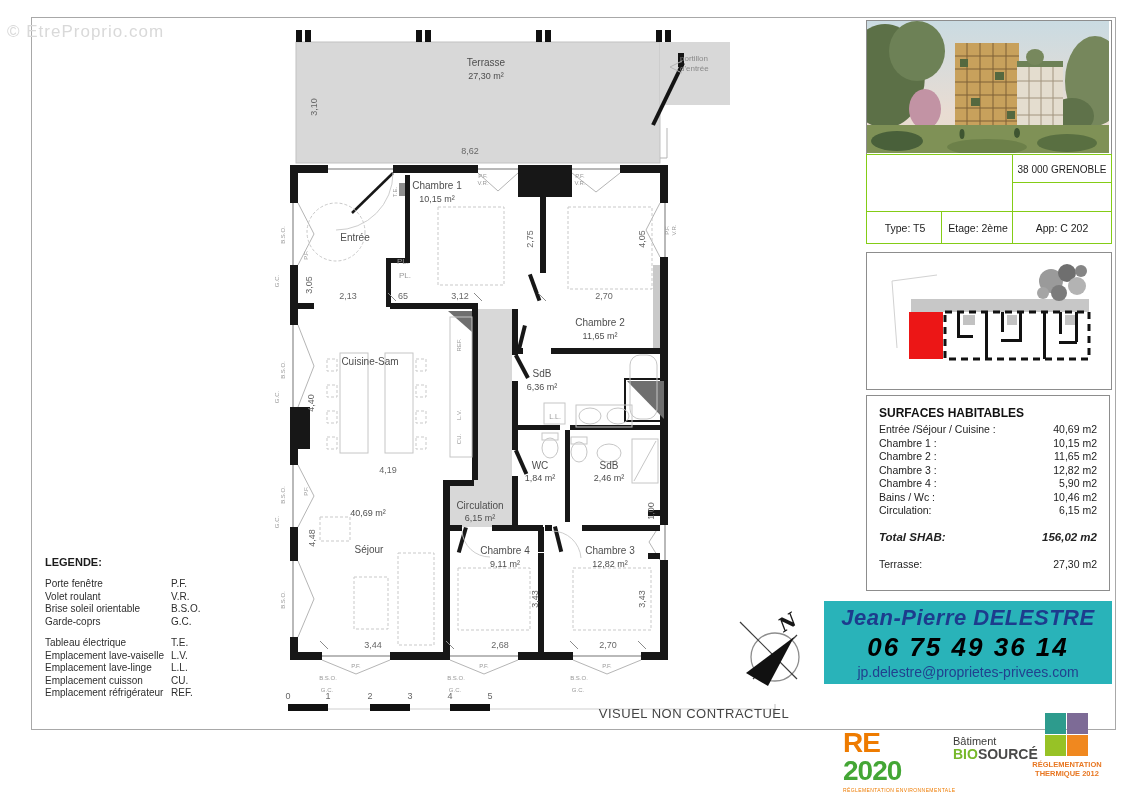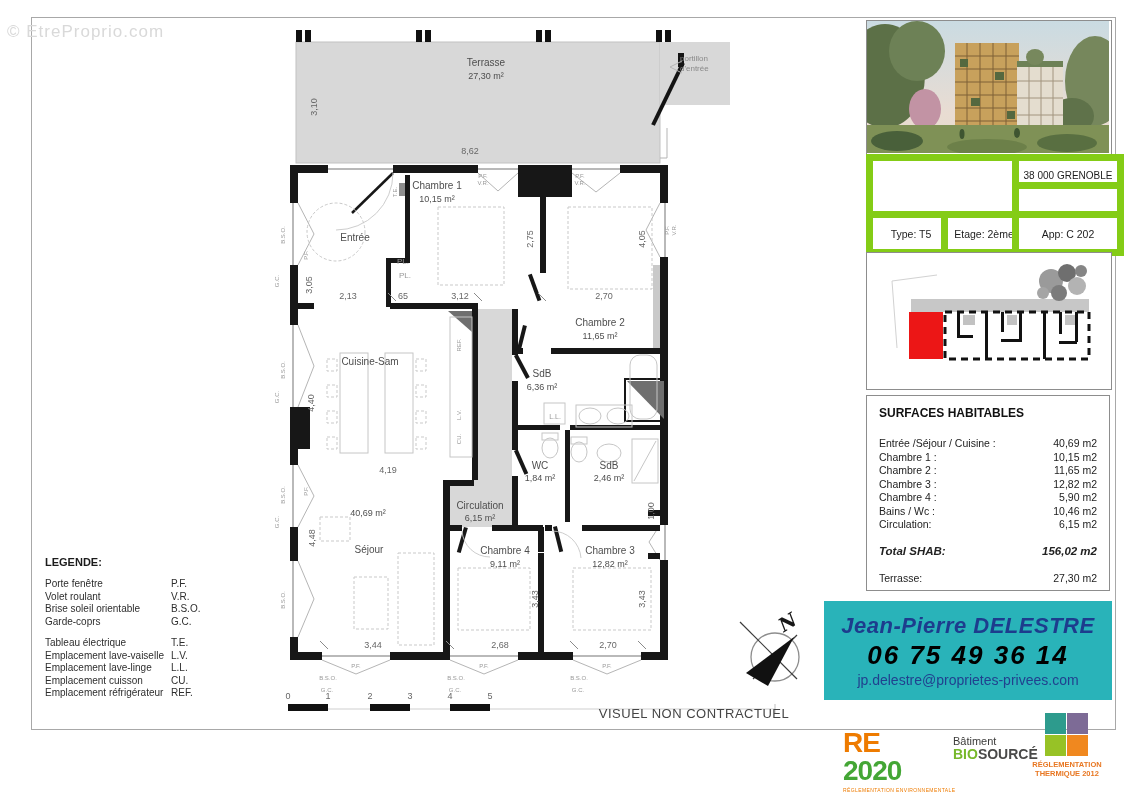--- a/index.html
+++ b/index.html
@@ -34,34 +34,34 @@
   #legend{left:45px;top:556px;width:178px;font-size:10px;color:#2e2e2e;}
   #legend .ltitle{font-weight:bold;font-size:11px;margin-bottom:10px;color:#1c1c1c;}
   #legend .lrow{display:flex;line-height:12.5px;}
   #legend .llabel{width:126px;}
   #legend .labbr{width:40px;}
   #legend .lgap{height:9px;}
 
   
   .panelbox{border:1px solid #8d8d8d;background:#fff;}
   #photo-box{left:866px;top:20px;width:244px;height:134px;}
-  .cell{border:7px solid #84cc16;display:flex;align-items:center;justify-content:center;
+  .cell{border:1px solid #84cc16;display:flex;align-items:center;justify-content:center;
         font-size:10.5px;color:#1d1d1d;background:#fff;}
   #keyplan-box{left:866px;top:252px;width:244px;height:136px;}
   #surfaces-box{left:866px;top:395px;width:244px;height:196px;box-sizing:border-box;
                 padding:10px 12px 0 12px;}
   #surfaces-box .stitle{font-weight:bold;font-size:12px;color:#111;}
-  #surfaces-box .srows{margin-top:17px;}
+  #surfaces-box .srows{margin-top:3px;}
   .srow{display:flex;justify-content:space-between;font-size:10.5px;color:#222;
         line-height:13.5px;}
   .srow.total{font-weight:bold;font-size:11.5px;margin-top:13px;font-style:italic;}
   .srow.terr{margin-top:14px;}
 
   
-  #contact{left:824px;top:601px;width:288px;height:99px;background:#29b3b9;
+  #contact{left:824px;top:601px;width:288px;height:83px;background:#29b3b9;
            display:flex;flex-direction:column;align-items:center;justify-content:center;
            gap:1px;}
   #contact .cname{font-size:22px;font-weight:bold;font-style:italic;color:#1d3c8d;
                   letter-spacing:0.5px;}
   #contact .cphone{font-size:26px;font-weight:bold;font-style:italic;color:#000000;
                    letter-spacing:2px;}
   #contact .cemail{font-size:14px;color:#21418f;}
 
   
   #re2020{left:843px;top:729px;width:100px;}

